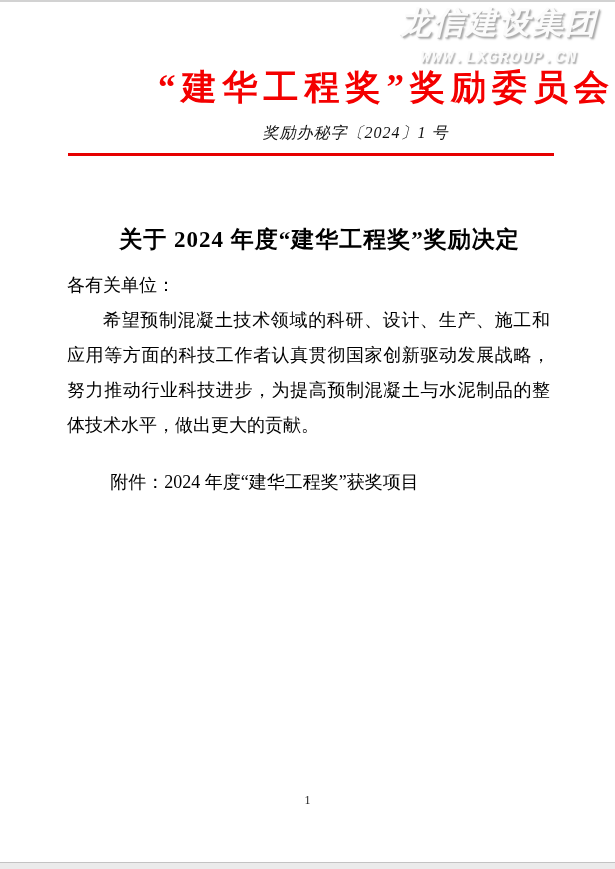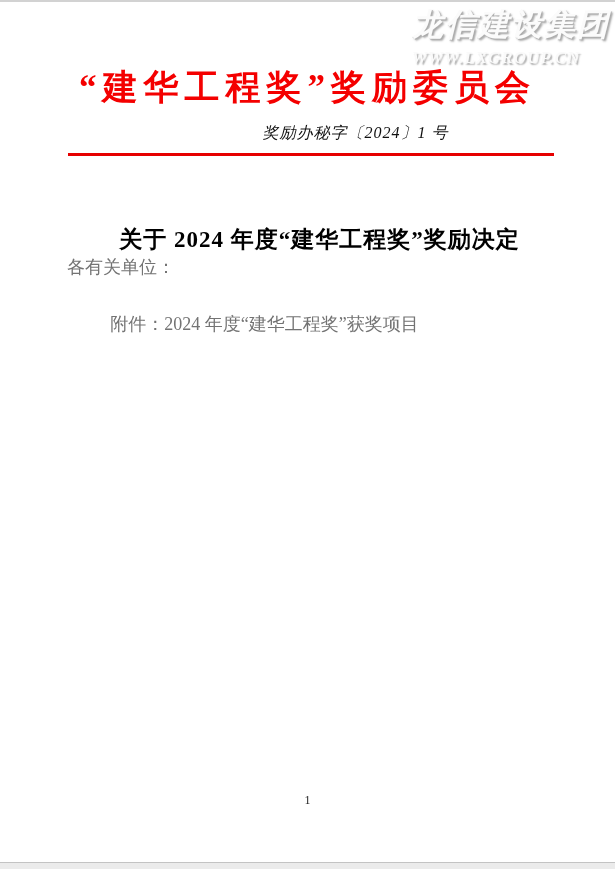--- a/index.html
+++ b/index.html
@@ -24,23 +24,23 @@
   .bottom-edge {
     position: absolute;
     top: 862px; left: 0; right: 0;
     height: 7px;
     background: #ebebeb;
     border-top: 1px solid #c3c3c3;
   }
   .watermark {
     position: absolute;
     top: 8px;
-    right: 5px;
-    text-align: left;
-    font-family: Liberation Serif, serif;
+    right: 17px;
+    text-align: center;
+    font-family: Liberation Mono, monospace;
     line-height: 1.1;
     user-select: none;
   }
   .wm-name {
     font-size: 31px;
     font-weight: bold;
     font-style: italic;
     color: #fbfbfb;
     letter-spacing: 2px;
     text-shadow: 2px 2px 2px #aaaaaa, 1px 1px 0 #c8c8c8;
@@ -53,21 +53,21 @@
     letter-spacing: 1px;
     text-shadow: 1.5px 1.5px 1.5px #b0b0b0;
     margin-top: 7px;
   }
   .issuer-title {
     position: absolute;
     top: 64px;
     left: 0;
     width: 100%;
     margin: 0;
-    text-align: center;
+    text-align: right;
     font-size: 35px;
     font-weight: bold;
     color: #f40000;
     letter-spacing: 6px;
     white-space: nowrap;
   }
   .doc-number {
     position: absolute;
     top: 123px;
     left: 0;
@@ -96,26 +96,26 @@
     width: 100%;
     margin: 12px;
     text-align: center;
     font-size: 23px;
     font-weight: bold;
     color: #000000;
     letter-spacing: 1px;
   }
   .body-text {
     position: absolute;
-    top: 250px;
+    top: 268px;
     left: 67px;
     width: 483px;
     font-size: 18px;
     line-height: 35px;
-    color: #737373;
+    color: #000000;
     text-align: justify;
     text-justify: inter-ideograph;
   }
   .body-text p { margin: 0; }
   .para { text-indent: 2em; }
   .attachment {
     margin-top: 22px !important;
     text-indent: 2.4em;
     font-family: Liberation Serif, serif;
   }
@@ -144,20 +144,21 @@
   <h1 class="issuer-title">“建华工程奖”奖励委员会</h1>
 
   <div class="doc-number">奖励办秘字〔2024〕1 号</div>
 
   <hr class="red-rule">
 
   <h2 class="doc-title">关于 2024 年度“建华工程奖”奖励决定</h2>
 
   <div class="body-text">
     <p class="salutation">各有关单位：</p>
+    <p class="para">希望预制混凝土技术领域的科研、设计、生产、施工和应用等方面的科技工作者认真贯彻国家创新驱动发展战略，努力推动行业科技进步，为提高预制混凝土与水泥制品的整体技术水平，做出更大的贡献。</p>
     <p class="attachment">附件：2024 年度“建华工程奖”获奖项目</p>
   </div>
 
   <div class="page-number">1</div>
 
   <div class="bottom-edge"></div>
 
 </div>
 
 </body></html>

